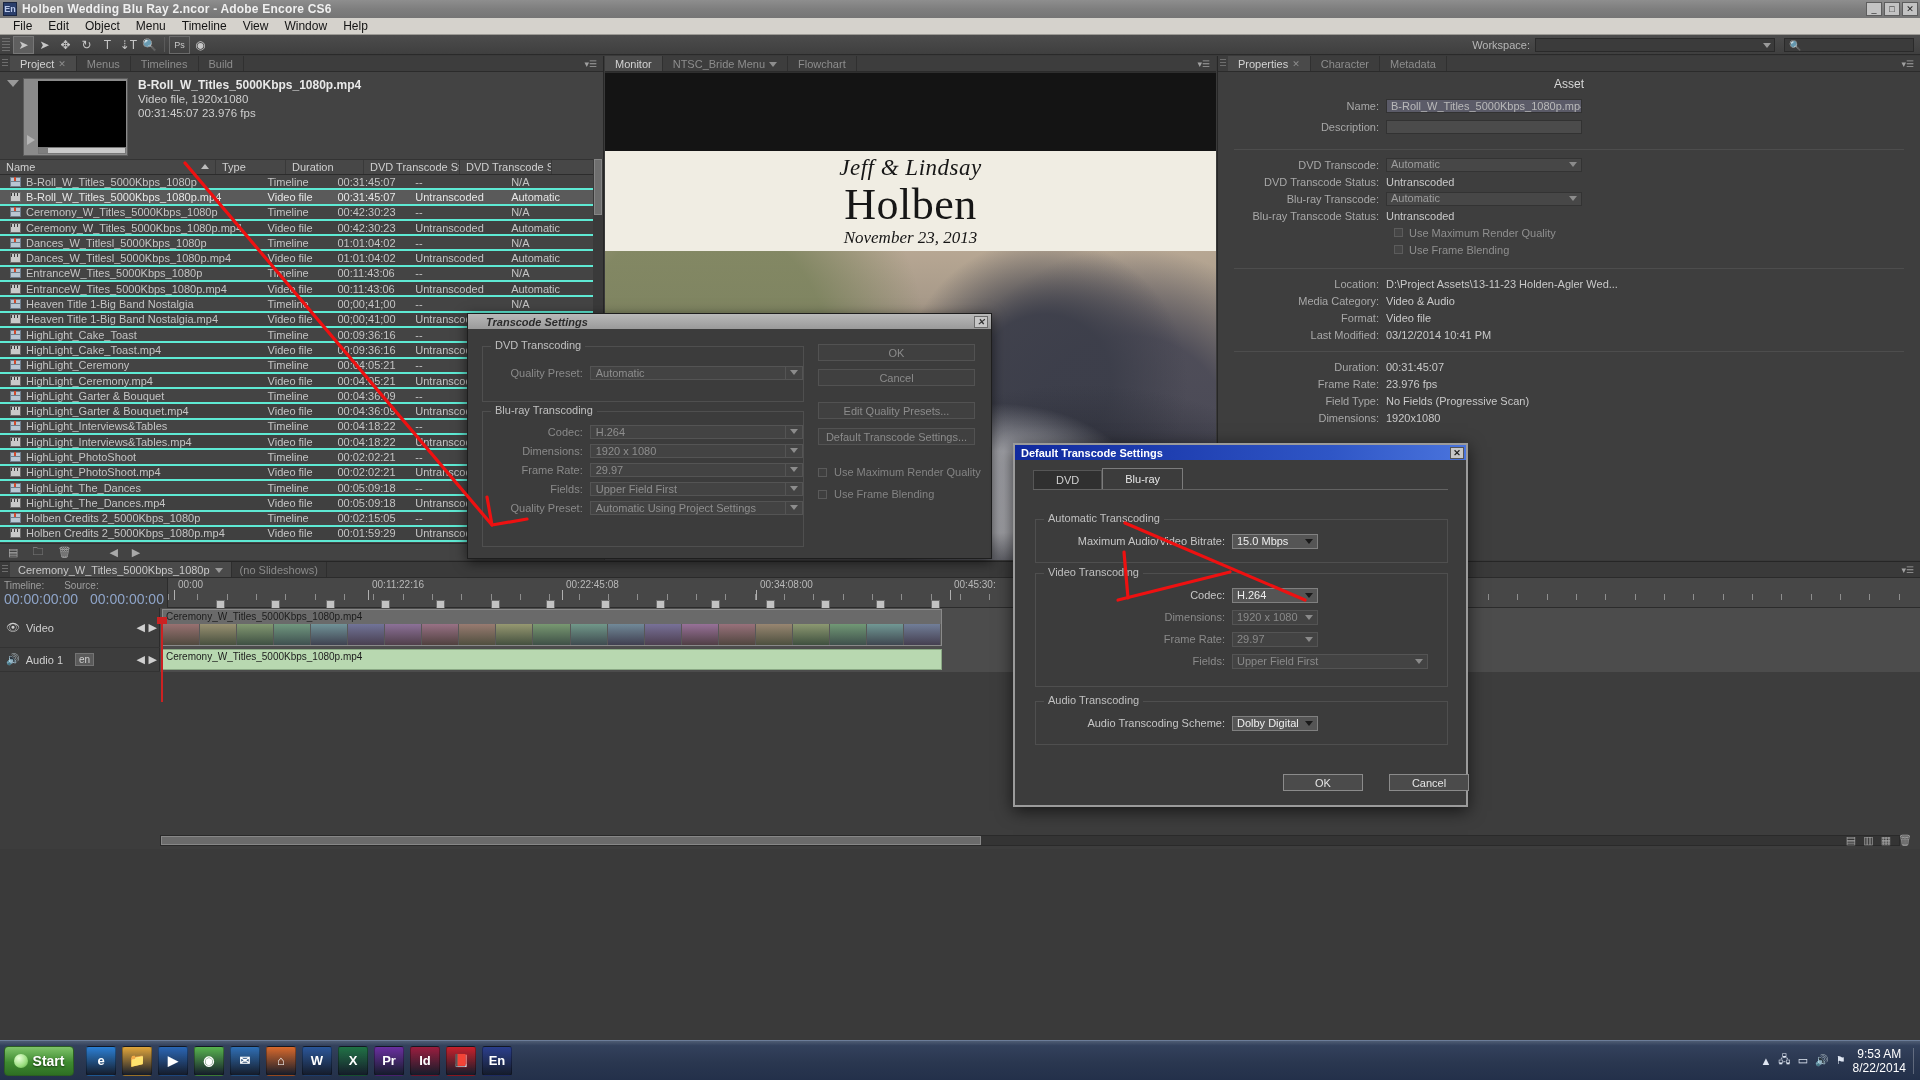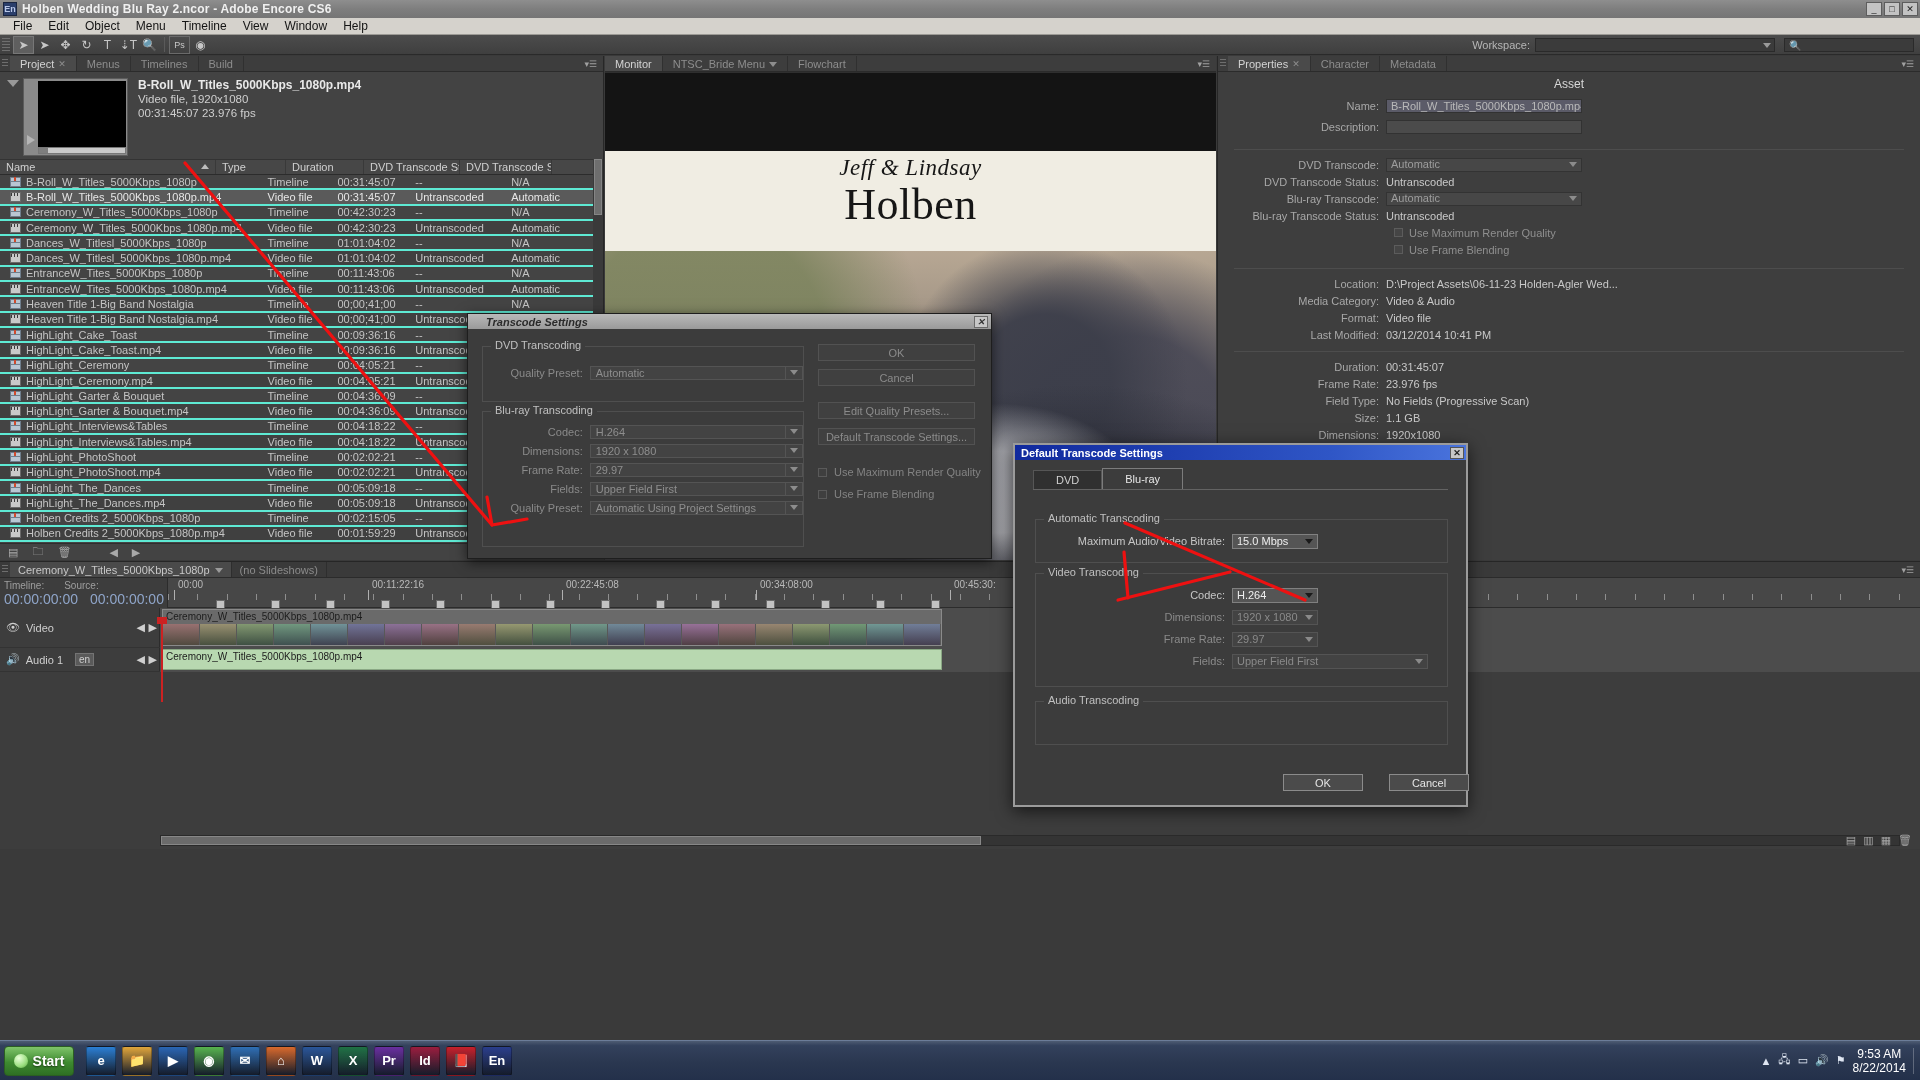--- a/index.html
+++ b/index.html
@@ -712,20 +712,21 @@
         </div>
       <div class="panel-menu-btn">▾☰</div>
     </div>
     <div class="mon-video">
       <div class="mon-black-top"></div>
       <div class="mon-title-card"></div>
       <div class="mon-photo"></div>
       <div class="title-card-text">
         <div class="tc-l1">Jeff &amp; Lindsay</div>
         <div class="tc-l2">Holben</div>
+        <div class="tc-l3">November 23, 2013</div>
       </div>
     </div>
   </div>
 
   <div id="props-panel">
     <div class="panel-tabs">
       <div class="ptab-grip"></div>
       <div class="ptab active">
         <span>Properties</span>
         <span class="x">✕</span>
@@ -781,21 +782,21 @@
     </div>
     <div class="prop-check">
       <i class="chk"></i>
       <span>Use Frame Blending</span>
     </div>
 
     <div class="prop-sep" style="margin-top:10px"></div>
 
     <div class="prop-row">
       <div class="prop-lbl">Location:</div>
-      <div class="prop-val">D:\Project Assets\06-11-23 Holden-Agler Wed...</div>
+      <div class="prop-val">D:\Project Assets\13-11-23 Holden-Agler Wed...</div>
     </div>
     <div class="prop-row">
       <div class="prop-lbl">Media Category:</div>
       <div class="prop-val">Video &amp; Audio</div>
     </div>
     <div class="prop-row">
       <div class="prop-lbl">Format:</div>
       <div class="prop-val">Video file</div>
     </div>
     <div class="prop-row">
@@ -809,24 +810,20 @@
       <div class="prop-lbl">Duration:</div>
       <div class="prop-val">00:31:45:07</div>
     </div>
     <div class="prop-row">
       <div class="prop-lbl">Frame Rate:</div>
       <div class="prop-val">23.976 fps</div>
     </div>
     <div class="prop-row">
       <div class="prop-lbl">Field Type:</div>
       <div class="prop-val">No Fields (Progressive Scan)</div>
-    </div>
-    <div class="prop-row">
-      <div class="prop-lbl">Size:</div>
-      <div class="prop-val">1.1 GB</div>
     </div>
     <div class="prop-row">
       <div class="prop-lbl">Dimensions:</div>
       <div class="prop-val">1920x1080</div>
     </div>
   </div>
 
   <div id="timeline-panel">
     <div class="tl-tabs">
       <div class="ptab-grip"></div>
@@ -1142,20 +1139,27 @@
           <div class="dd-select dim wide">
             <span>Upper Field First</span>
             <span class="caret"></span>
           </div>
         </div>
       </div>
     </div>
 
     <div class="group" style="left:20px; top:256px; width:413px; height:44px;">
       <span class="group-legend">Audio Transcoding</span>
+      <div class="dd-row" style="margin-top:10px">
+        <div class="dd-lbl">Audio Transcoding Scheme:</div>
+        <div class="dd-select">
+          <span>Dolby Digital</span>
+          <span class="caret"></span>
+        </div>
+      </div>
     </div>
 
     <div style="position:absolute;left:268px;bottom:14px;display:flex;gap:26px">
       <div class="dd-btn">OK</div>
       <div class="dd-btn">Cancel</div>
     </div>
   </div>
 
   <svg id="annot">
     <g stroke="#ee1111" stroke-width="3.2" fill="none" stroke-linecap="round">

